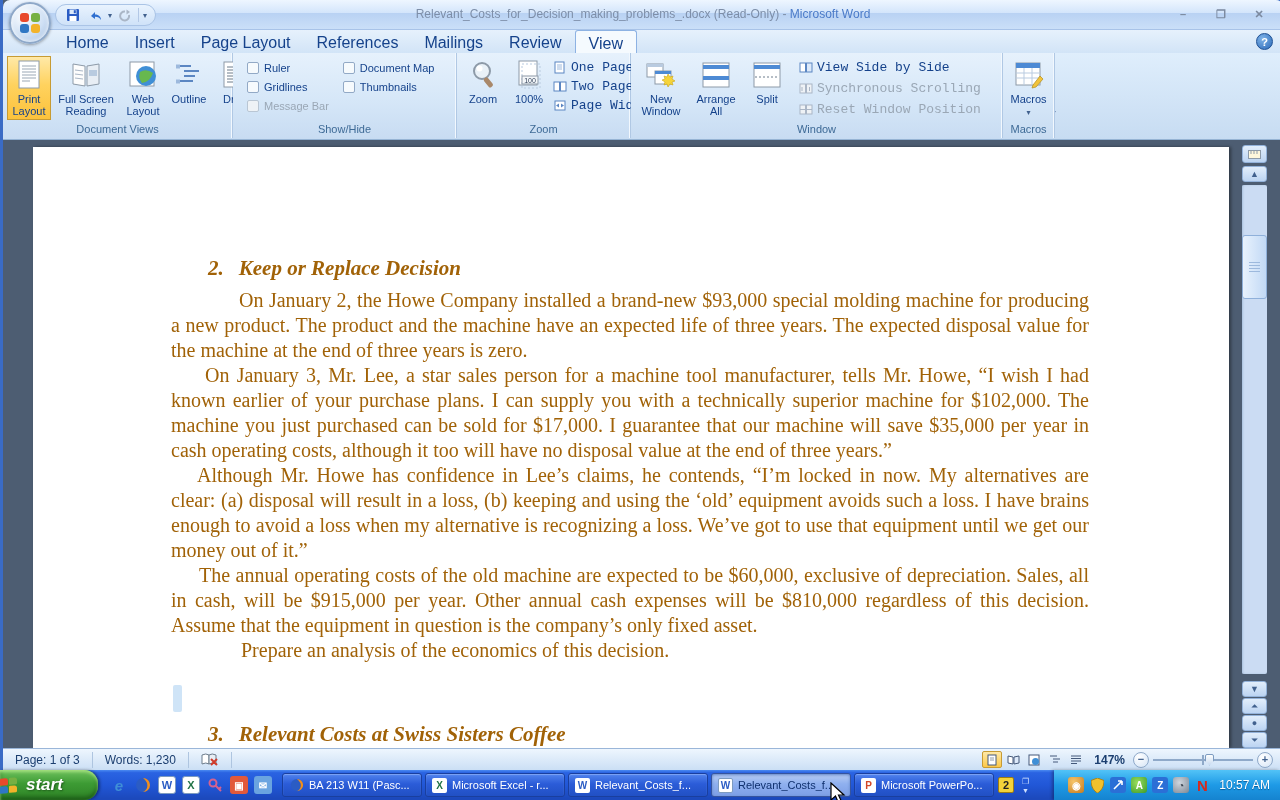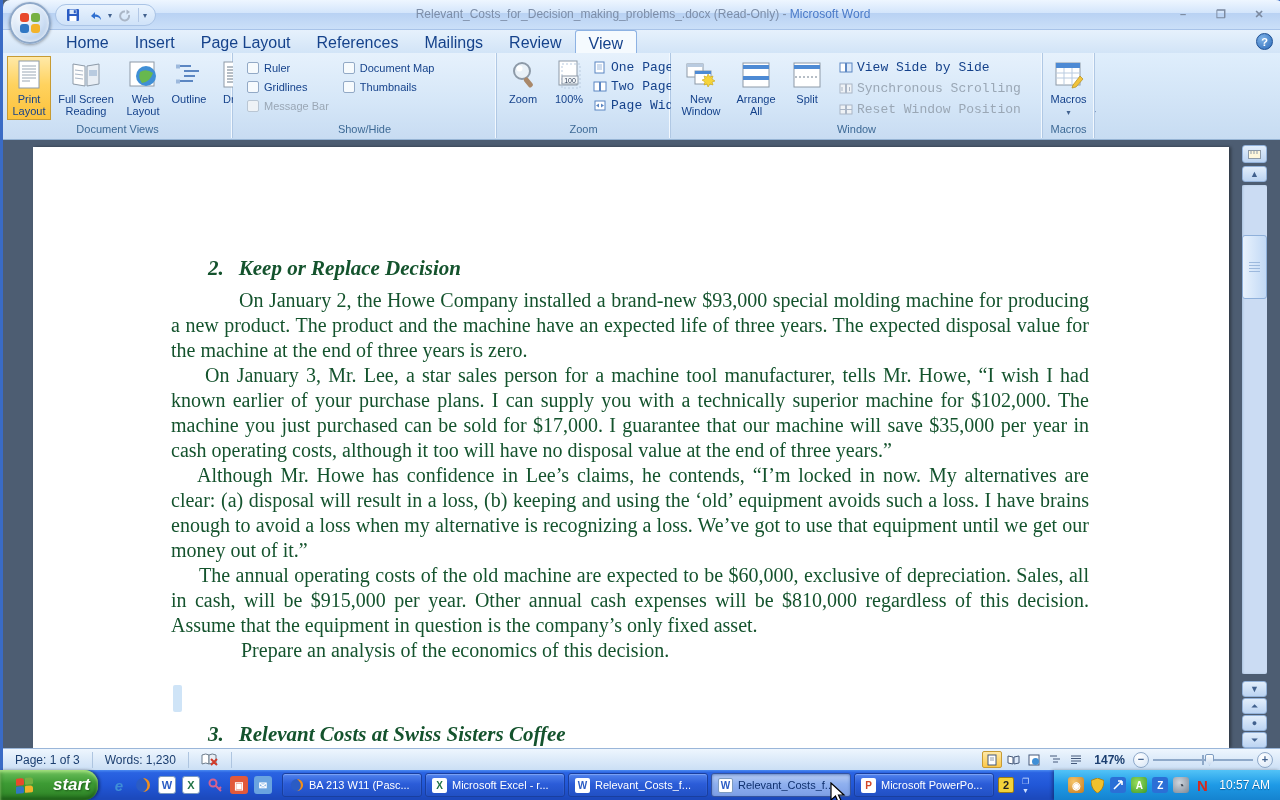--- a/index.html
+++ b/index.html
@@ -65,21 +65,21 @@
   .vr { width:1px; background:#b9cee8; margin:4px 3px; align-self:stretch; }
 
   
   .mini-ic { width:14px; height:13px; position:relative; flex:0 0 auto; }
 
   
   .docarea { position:absolute; left:0; top:140px; width:1280px; height:608px; background:#4d5d72; overflow:hidden; }
   .page { position:absolute; left:30px; top:7px; width:1196px; height:601px; background:#ffffff;
     box-shadow:2px 0 3px rgba(0,0,0,.4); }
   .doctext { position:absolute; left:138px; top:0; width:918px; font-family:"Liberation Serif","DejaVu Serif",serif;
-    font-size:20px; color:#14532d; }
+    font-size:20px; color:#a16207; }
   .h-item { font-weight:bold; font-style:italic; font-size:21px; line-height:23px; padding-left:37px; }
   .h-item .htitle { margin-left:15px; }
   .para { text-align:justify; line-height:25px; margin:0; }
   .cursor-mark { position:absolute; left:140px; top:538px; width:9px; height:27px; background:#cfe4f7; border-radius:2px; }
 
   
   .vscroll { position:absolute; right:16px; top:5px; width:25px; bottom:0; }
   .sb-btn { width:25px; background:linear-gradient(#e2eefb,#bcd4f2); border:1px solid #93b2da; border-radius:3px;
     display:flex; align-items:center; justify-content:center; color:#41618e; }
   .sb-track { position:absolute; left:0; right:0; top:40px; bottom:74px; background:#cbdcf3;
@@ -105,21 +105,21 @@
   .zs-track { position:relative; width:100px; height:2px; background:#8fa9c9; }
   .zs-mid { position:absolute; left:49px; top:-4px; width:2px; height:10px; background:#8fa9c9; }
   .zs-thumb { position:absolute; left:52px; top:-5px; width:9px; height:12px; background:linear-gradient(#fdfefe,#c8daf0);
     border:1px solid #7d9bc0; border-radius:2px 2px 3px 3px; clip-path:polygon(0 0,100% 0,100% 60%,50% 100%,0 60%); }
   .zs-btn { width:16px; height:16px; border-radius:50%; background:radial-gradient(circle at 35% 30%,#ffffff,#d4e4f6);
     border:1px solid #8fa9c9; color:#41618e; font-size:11px; line-height:13px; text-align:center; font-weight:bold; }
 
   
   .taskbar { position:absolute; left:0; top:770px; width:1280px; height:30px;
     background:linear-gradient(#4a8af1 0%,#2a63e2 9%,#2157d7 50%,#1c49bc 95%); display:flex; align-items:center; }
-  .startbtn { height:30px; width:98px; display:flex; align-items:center; gap:20px; padding-left:16px;
+  .startbtn { height:30px; width:98px; display:flex; align-items:center; gap:9px; padding-left:0;
     background:linear-gradient(#6fc25e,#3d9b34 45%,#2e8226); border-radius:0 14px 14px 0;
     box-shadow:inset 0 2px 3px #a5e07f, inset 0 -3px 4px #1c5c17, 2px 0 3px rgba(0,0,0,.4);
     color:#fff; font-size:17px; font-weight:bold; font-style:italic; text-shadow:1px 1px 2px #1e5a1a;text-align:right; }
   .winflag { width:17px; height:15px; display:grid; grid-template-columns:1fr 1fr; grid-template-rows:1fr 1fr; gap:1px; transform:skewY(-6deg); }
   .winflag i { border-radius:1px 3px 1px 1px; }
   .quicklaunch { display:flex; align-items:center; gap:6px; padding:0 10px 0 12px; }
   .ql-icon { width:18px; height:18px; border-radius:3px; display:flex; align-items:center; justify-content:center;
     font-size:12px; font-weight:bold; }
   .taskbtns { display:flex; align-items:center; gap:3px; }
   .taskbtn { width:140px; height:24px; display:flex; align-items:center; gap:5px; padding:0 6px;
@@ -277,21 +277,21 @@
                     <line x1="5" y1="21" x2="15" y2="21"></line>
                   </g>
                 </svg>
             </span>
             <span>Draft</span>
           </div>
         </div>
         <div class="rg-label">Document Views</div>
       </div>
 
-      <div class="rgroup" style="width:264px">
+      <div class="rgroup" style="width:224px">
         <div class="rg-content" style="gap:14px;padding-left:14px">
           <div class="chkcol">
             <div class="chk">
                 <span class="box"></span>
                 <span>Ruler</span>
               </div>
             <div class="chk">
                 <span class="box"></span>
                 <span>Gridlines</span>
               </div>

